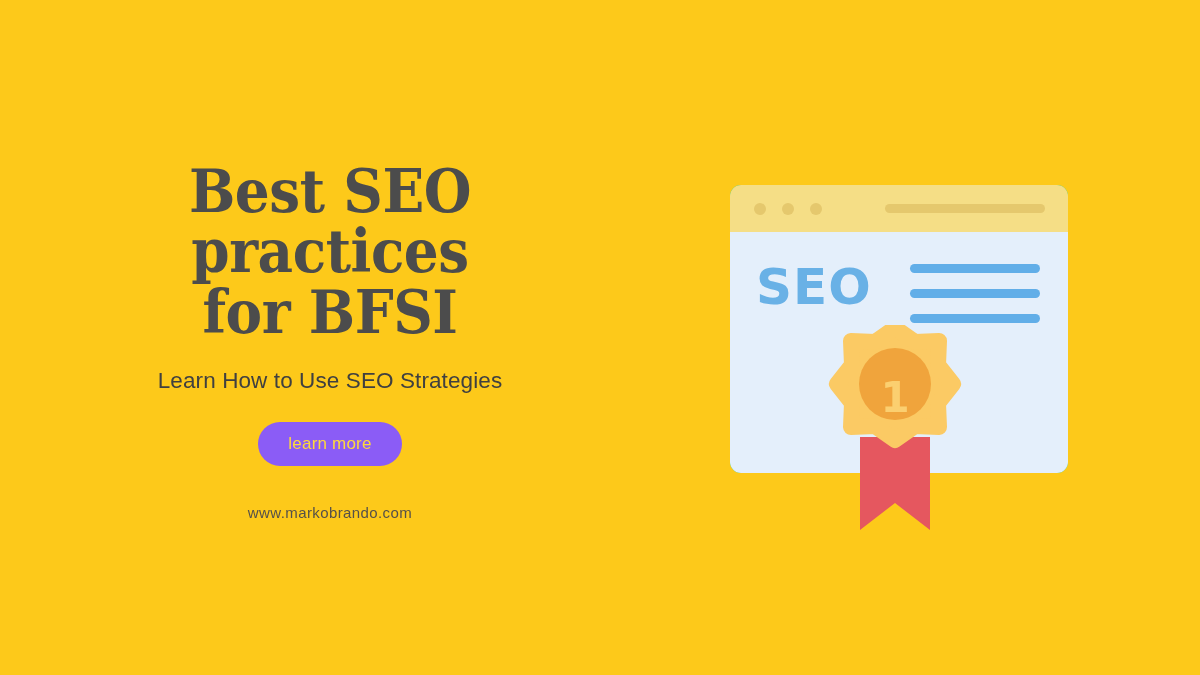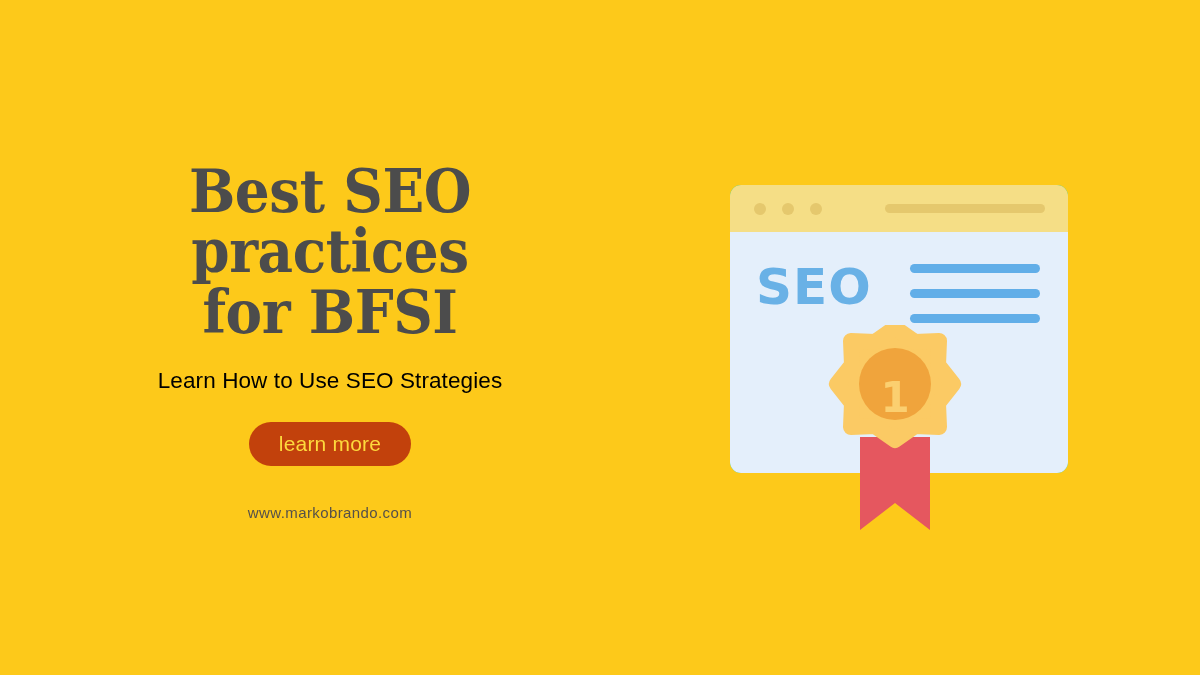--- a/index.html
+++ b/index.html
@@ -50,41 +50,41 @@
     transform: scaleX(0.93);
     margin-bottom: 18px;
   }
   .headline .l1 { display: block; }
   .headline .l2 { display: block; }
 
   .subtitle {
     font-family: "Liberation Sans", sans-serif;
     font-size: 22.5px;
     line-height: 1.72;
-    color: #000000;
+    color: #404040;
     text-align: center;
     width: 560px;
     margin-bottom: 22px;
     letter-spacing: 0.1px;
   }
   .subtitle .s1 { display: block; }
   .subtitle .s2 { display: block; }
 
   .cta-button {
     display: inline-flex;
     align-items: center;
     justify-content: center;
-    background: #c2410c;
+    background: #8b5cf6;
     color: #FDD93C;
     border: none;
     border-radius: 999px;
     padding: 0 30px;
     height: 44px;
     font-family: "Liberation Sans", sans-serif;
-    font-size: 21px;
+    font-size: 17px;
     letter-spacing: 0.2px;
     cursor: pointer;
     margin-bottom: 38px;
   }
 
   .site-url {
     font-family: "Liberation Sans", sans-serif;
     font-size: 15px;
     color: #55504A;
     letter-spacing: 0.4px;

